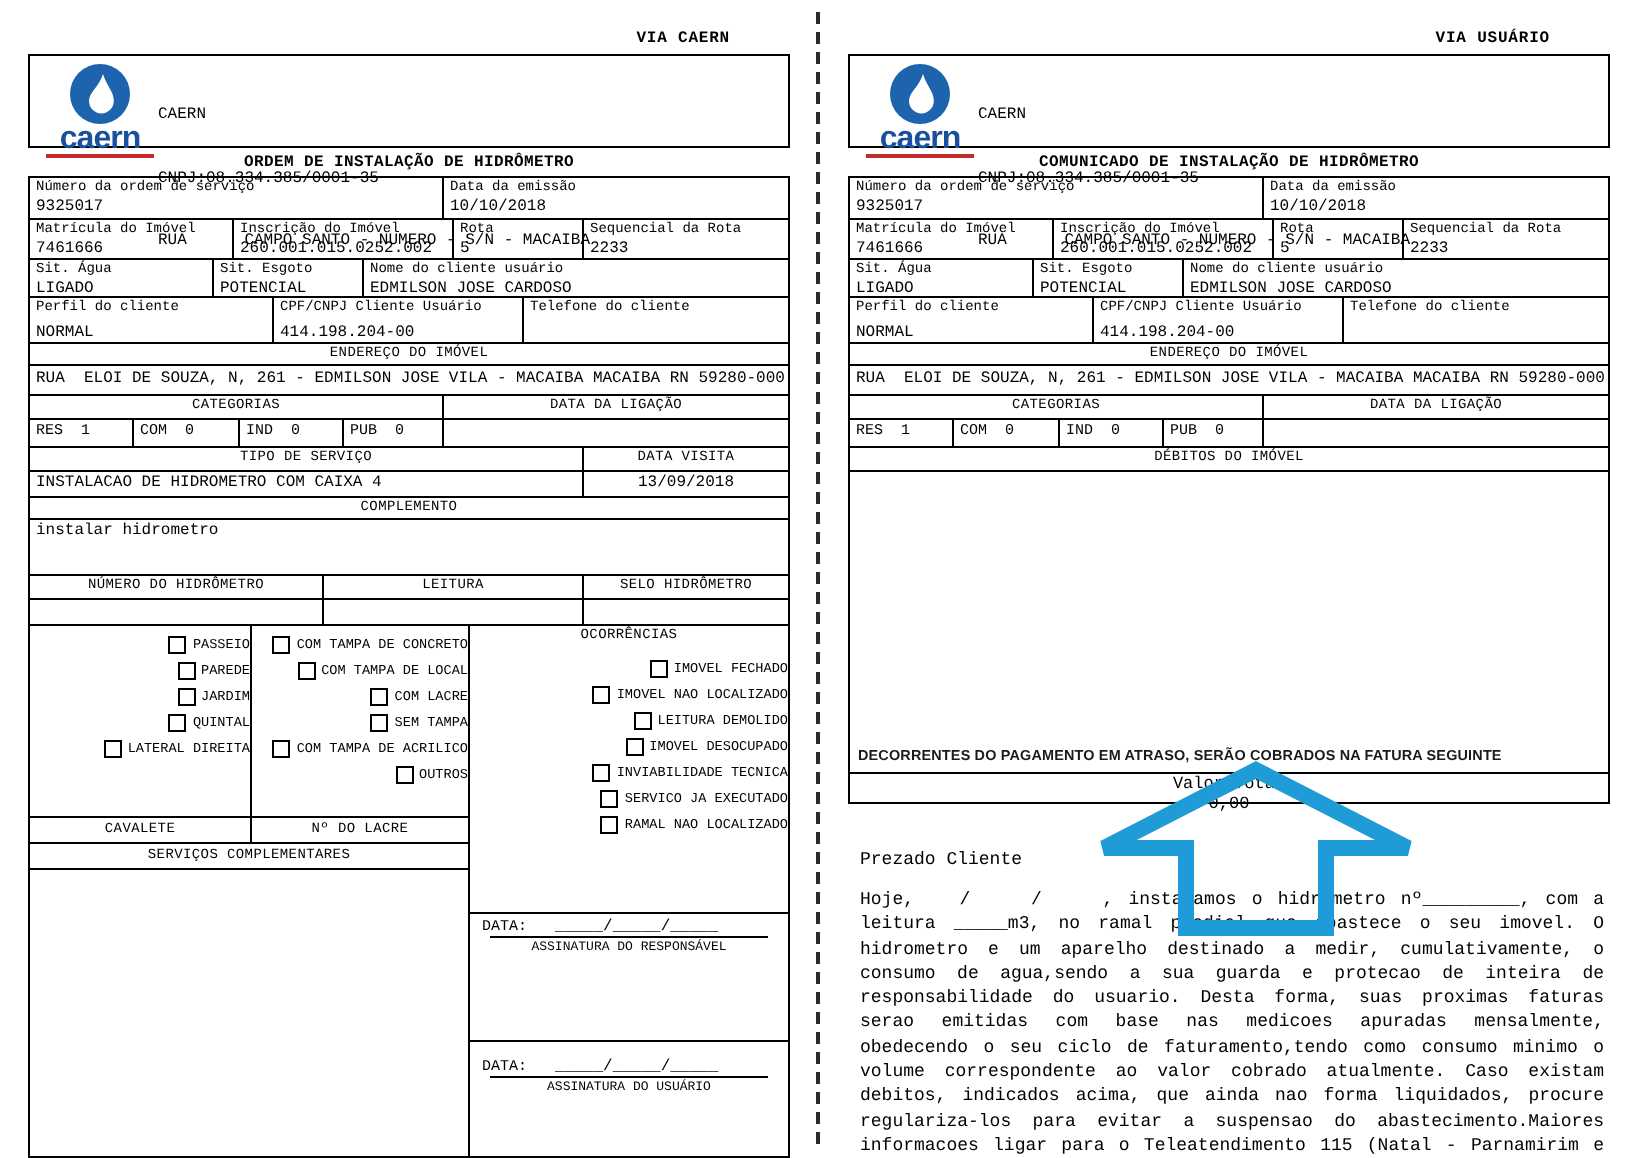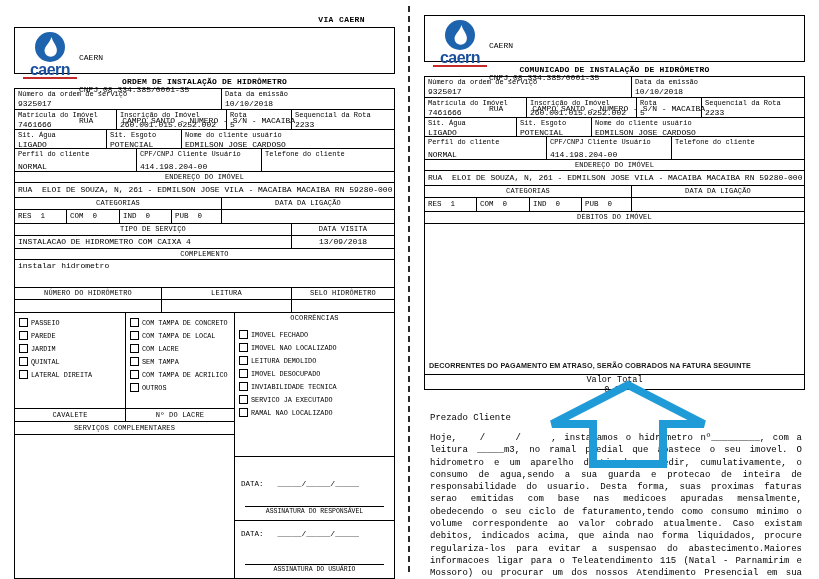--- a/index.html
+++ b/index.html
@@ -41,26 +41,26 @@
   .h15{height:15px} .h19{height:19px} .h20{height:20px} .h23{height:23px}
   .h28{height:28px} .h95{height:95px} .h110{height:110px} .h128{height:128px}
   .h150{height:150px} .h58{height:58px} .h64{height:64px}
 
   .pane-l { flex:0 0 219px; display:flex; flex-direction:column; }
   .pane-r { flex:1 1 auto; border-left:1px solid #000; display:flex; flex-direction:column; box-sizing:border-box; }
   .subrow { display:flex; box-sizing:border-box; }
   .bt { border-top:1px solid #000; }
   .ckcol1 { flex:0 0 111px; border-right:1px solid #000; box-sizing:border-box; }
   .ckcol2 { flex:1 1 auto; }
-  .ck { display:flex; align-items:center; gap:3px; height:13px; padding-left:4px; }
+  .ck { display:flex; align-items:center; gap:3px; height:13px; padding-left:4px;justify-content:flex-end; }
   .ckbox { width:7px; height:7px; border:1px solid #000; flex:0 0 auto; background:#fff; }
   .cklbl { font-size:6.8px; white-space:pre; }
   .ckpad { padding-top:3px; }
 
-  .sigflex { display:flex; flex-direction:column; justify-content:space-between; padding:22px 6px 3px 6px; box-sizing:border-box; }
+  .sigflex { display:flex; flex-direction:column; justify-content:flex-start; padding:2px 6px 3px 6px; box-sizing:border-box; }
   .dateline { display:flex; align-items:flex-end; gap:14px; font-size:7.5px; }
   .dateblank { font-size:8px; white-space:pre; }
   .sigline { border-top:1px solid #000; margin:0 4px; }
   .siglabel { text-align:center; font-size:6.5px; line-height:10px; white-space:pre; }
 
   .debitos-box { position:relative; box-sizing:border-box; }
   .debitos-note {
     position:absolute; left:4px; right:4px; bottom:3px;
     font-family:"Liberation Sans", sans-serif; font-weight:bold;
     font-size:7.2px; line-height:9.6px; color:#1a1a1a; letter-spacing:.1px;
@@ -309,20 +309,21 @@
             <div class="sigline"></div>
             <div class="siglabel">ASSINATURA DO USUÁRIO</div>
           </div>
         </div>
       </div>
     </div>
   </div>
 </div>
 
 <div class="form" id="form-right">
+  <div class="via">VIA USUÁRIO</div>
 
   <div class="hdr">
     <div class="logo">
       <svg width="32" height="32" viewBox="0 0 32 32">
         <circle cx="16" cy="16" r="15" fill="#1e63ad"></circle>
         <path d="M17.5 6 C15.5 12.5, 10.5 15, 10.5 19.5 a6.2 6.2 0 0 0 12.4 0 C22.9 14.5, 19.5 12.5, 17.5 6 Z" fill="#ffffff"></path>
       </svg>
       <div class="logo-text">caern</div>
       <div class="logo-bar"></div>
     </div>

